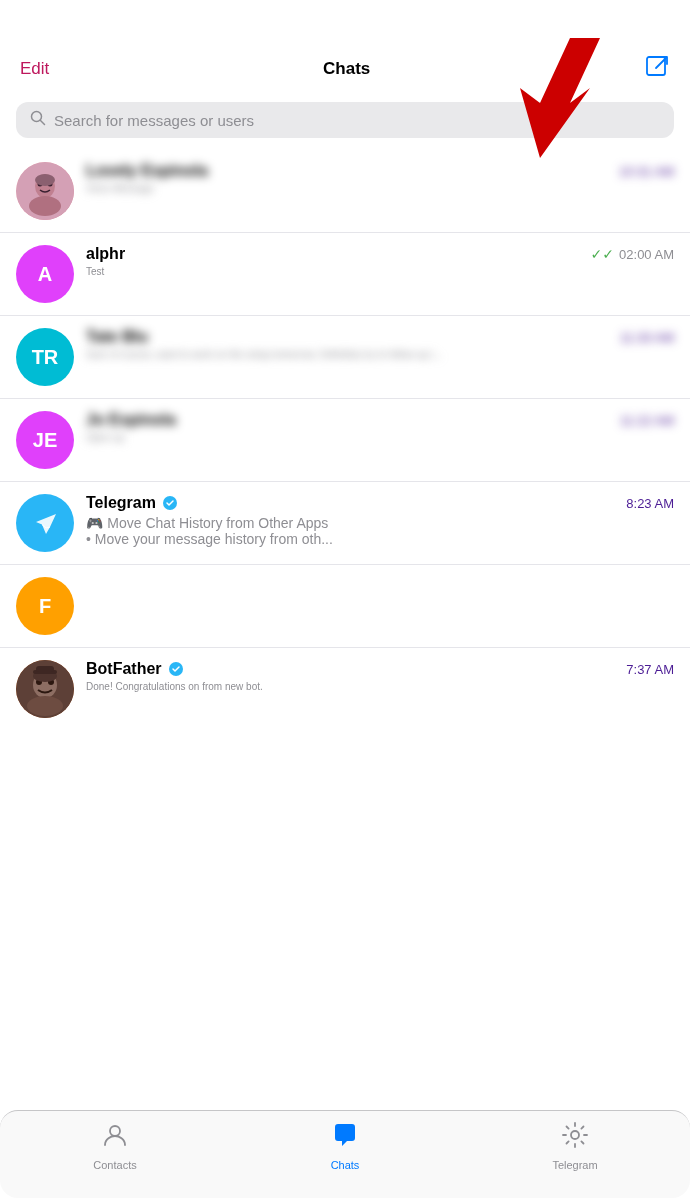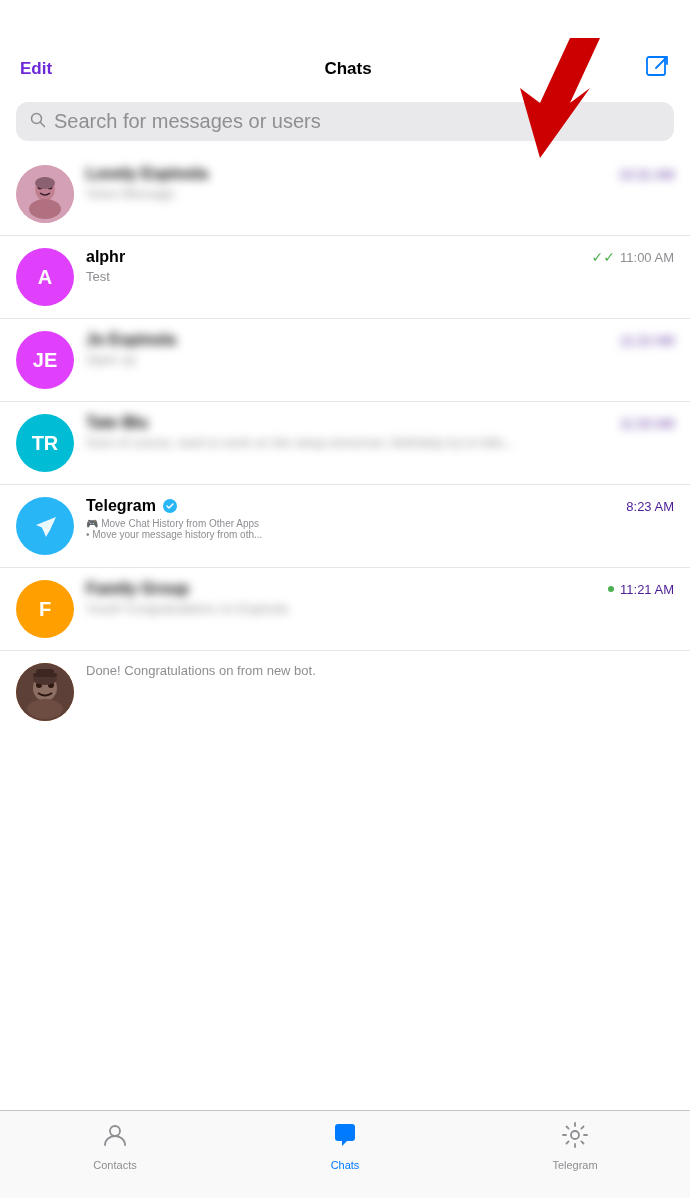--- a/index.html
+++ b/index.html
@@ -14,23 +14,23 @@
 
     
     .header {
       display: flex;
       align-items: center;
       justify-content: space-between;
       padding: 54px 20px 12px 20px;
       background: #fff;
     }
     .header-edit {
-      color: #6d28d9;
+      color: #be185d;
       font-size: 17px;
-      font-weight: 700;
+      font-weight: 400;
       cursor: pointer;
     }
     .header-title {
       font-size: 17px;
       font-weight: 700;
       color: #000;
     }
     .header-compose {
       color: #007AFF;
       font-size: 22px;
@@ -50,21 +50,21 @@
       align-items: center;
       padding: 8px 14px;
       gap: 8px;
     }
     .search-icon-wrap {
       color: #8E8E93;
       font-size: 16px;
     }
     .search-placeholder {
       color: #8E8E93;
-      font-size: 20px;
+      font-size: 15px;
     }
 
     
     .chat-list {
       flex: 1;
       overflow: hidden;
     }
     .chat-item {
       display: flex;
       align-items: flex-start;
@@ -127,32 +127,32 @@
     .chat-time.green-check {
       display: flex;
       align-items: center;
       gap: 3px;
       color: #4CAF50;
     }
     .chat-time.green-check span.time-text {
       color: #8E8E93;
     }
     .chat-preview {
-      font-size: 13px;
+      font-size: 10px;
       color: #8E8E93;
       white-space: nowrap;
       overflow: hidden;
       text-overflow: ellipsis;
       max-width: 440px;
     }
     .chat-preview.blurred {
       filter: blur(5px);
     }
     .chat-preview-two-line {
-      font-size: 10px;
+      font-size: 14px;
       color: #8E8E93;
       overflow: hidden;
       display: -webkit-box;
       -webkit-line-clamp: 2;
       -webkit-box-orient: vertical;
       max-width: 440px;
     }
     .double-check {
       display: inline-flex;
       color: #4CAF50;
@@ -185,20 +185,21 @@
       bottom: 0;
       left: 0;
       right: 0;
       height: 88px;
       background: #F9F9F9;
       border-top: 0.5px solid #C6C6C8;
       display: flex;
       align-items: flex-start;
       justify-content: space-around;
       padding-top: 10px;
+      border-radius: 18px;
     }
     .tab-item {
       display: flex;
       flex-direction: column;
       align-items: center;
       gap: 3px;
       cursor: pointer;
       flex: 1;
     }
     .tab-icon {
@@ -280,50 +281,50 @@
 
   <div class="chat-item">
     <div class="avatar avatar-magenta">
       <span>A</span>
     </div>
     <div class="chat-content">
       <div class="chat-top-row">
         <span class="chat-name">alphr</span>
         <span class="chat-time green-check">
           <span class="double-check">✓✓</span>
-          <span class="time-text">11:00 AM</span>
+          <span class="time-text">02:00 AM</span>
         </span>
       </div>
       <div class="chat-preview">Test</div>
+    </div>
+  </div>
+
+  <div class="chat-item">
+    <div class="avatar avatar-cyan">
+      <span>TR</span>
+    </div>
+    <div class="chat-content">
+      <div class="chat-top-row">
+        <span class="chat-name blurred">Tate Blu</span>
+        <span class="chat-time blurred">11:33 AM</span>
+      </div>
+      <div class="chat-preview blurred">Sure of course, want to work on the setup tomorrow. Definitely try to follow up i...</div>
     </div>
   </div>
 
   <div class="chat-item">
     <div class="avatar avatar-magenta">
       <span>JE</span>
     </div>
     <div class="chat-content">
       <div class="chat-top-row">
         <span class="chat-name blurred">Jo Espinola</span>
         <span class="chat-time blurred">11:22 AM</span>
       </div>
       <div class="chat-preview blurred">Open up</div>
-    </div>
-  </div>
-
-  <div class="chat-item">
-    <div class="avatar avatar-cyan">
-      <span>TR</span>
-    </div>
-    <div class="chat-content">
-      <div class="chat-top-row">
-        <span class="chat-name blurred">Tate Blu</span>
-        <span class="chat-time blurred">11:33 AM</span>
-      </div>
-      <div class="chat-preview blurred">Sure of course, want to work on the setup tomorrow. Definitely try to follow up i...</div>
     </div>
   </div>
 
   <div class="chat-item">
     <div class="avatar avatar-telegram">
       <svg width="34" height="34" viewBox="0 0 34 34" fill="white">
         <path d="M28 8 L8 16 L14 18.5 L18 28 L22 21 L28 8Z" fill="white" opacity="0.9"></path>
         <path d="M14 18.5 L18 22 L22 21" fill="none" stroke="white" stroke-width="1"></path>
       </svg>
     </div>
@@ -338,48 +339,48 @@
         </span>
         <span class="chat-time">8:23 AM</span>
       </div>
       <div class="chat-preview-two-line">🎮 Move Chat History from Other Apps<br>• Move your message history from oth...</div>
     </div>
   </div>
 
   <div class="chat-item">
     <div class="avatar avatar-yellow">
       <span>F</span>
-    </div>
-    <div class="chat-content">
-      <div class="chat-top-row">
-        <span class="chat-name blurred">Family Group</span>
-        <span class="chat-time" style="display:flex;align-items:center;gap:4px;">
-          <span class="online-dot"></span>
-          <span class="blurred">11:21 AM</span>
-        </span>
-      </div>
-      <div class="chat-preview blurred">Yosef! Congratulations on Espinola</div>
     </div>
   </div>
 
   <div class="chat-item">
     <div class="avatar botfather-avatar">
       <svg width="58" height="58" viewBox="0 0 58 58">
         <circle cx="29" cy="29" r="29" fill="#5D4037"></circle>
         <ellipse cx="29" cy="25" rx="12" ry="13" fill="#8D6E63"></ellipse>
         <ellipse cx="29" cy="46" rx="18" ry="10" fill="#6D4C41"></ellipse>
         <circle cx="23" cy="22" r="3" fill="#2c1810"></circle>
         <circle cx="35" cy="22" r="3" fill="#2c1810"></circle>
         <path d="M22 30 Q29 35 36 30" stroke="#2c1810" stroke-width="2" fill="none"></path>
         <ellipse cx="29" cy="16" rx="12" ry="6" fill="#4E342E"></ellipse>
         <rect x="17" y="10" width="24" height="4" rx="2" fill="#3E2723"></rect>
         <rect x="20" y="6" width="18" height="6" rx="3" fill="#3E2723"></rect>
       </svg>
     </div>
     <div class="chat-content">
+      <div class="chat-top-row">
+        <span class="chat-name">
+          BotFather
+          <svg width="16" height="16" viewBox="0 0 16 16" style="display:inline;vertical-align:middle;margin-left:2px">
+            <circle cx="8" cy="8" r="7" fill="#29B6F6"></circle>
+            <path d="M5 8 L7 10 L11 6" stroke="white" stroke-width="1.5" fill="none" stroke-linecap="round" stroke-linejoin="round"></path>
+          </svg>
+        </span>
+        <span class="chat-time">7:37 AM</span>
+      </div>
       <div class="chat-preview">Done! Congratulations on from new bot.</div>
     </div>
   </div>
 
 </div>
 
 <div class="arrow-overlay">
   <svg width="160" height="130" viewBox="0 0 160 130">
     <defs>
       <marker id="arrowhead" markerWidth="10" markerHeight="7" refX="0" refY="3.5" orient="auto">

